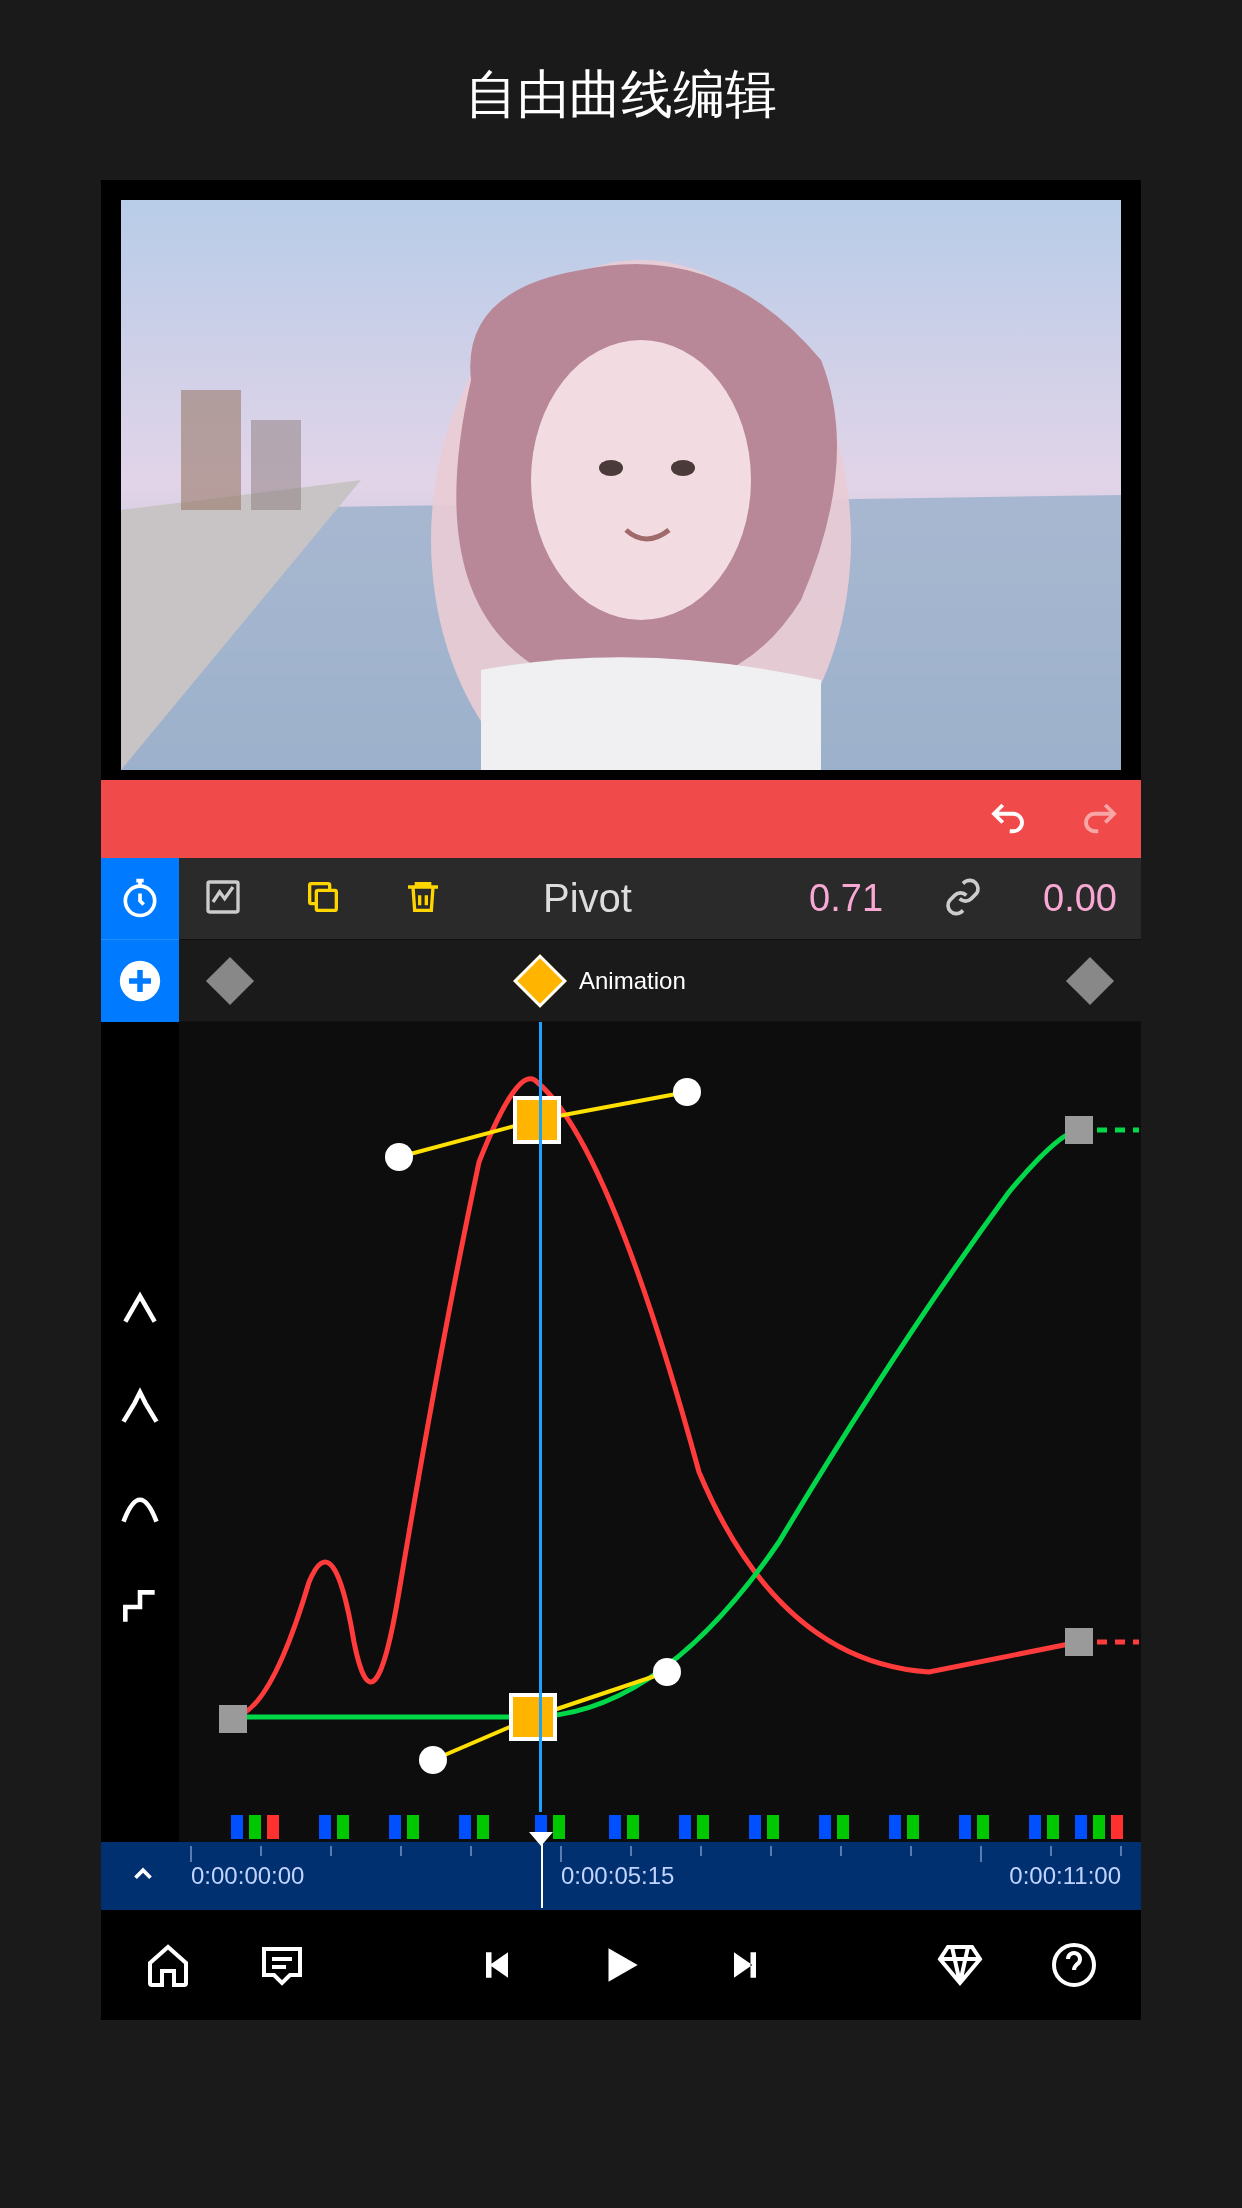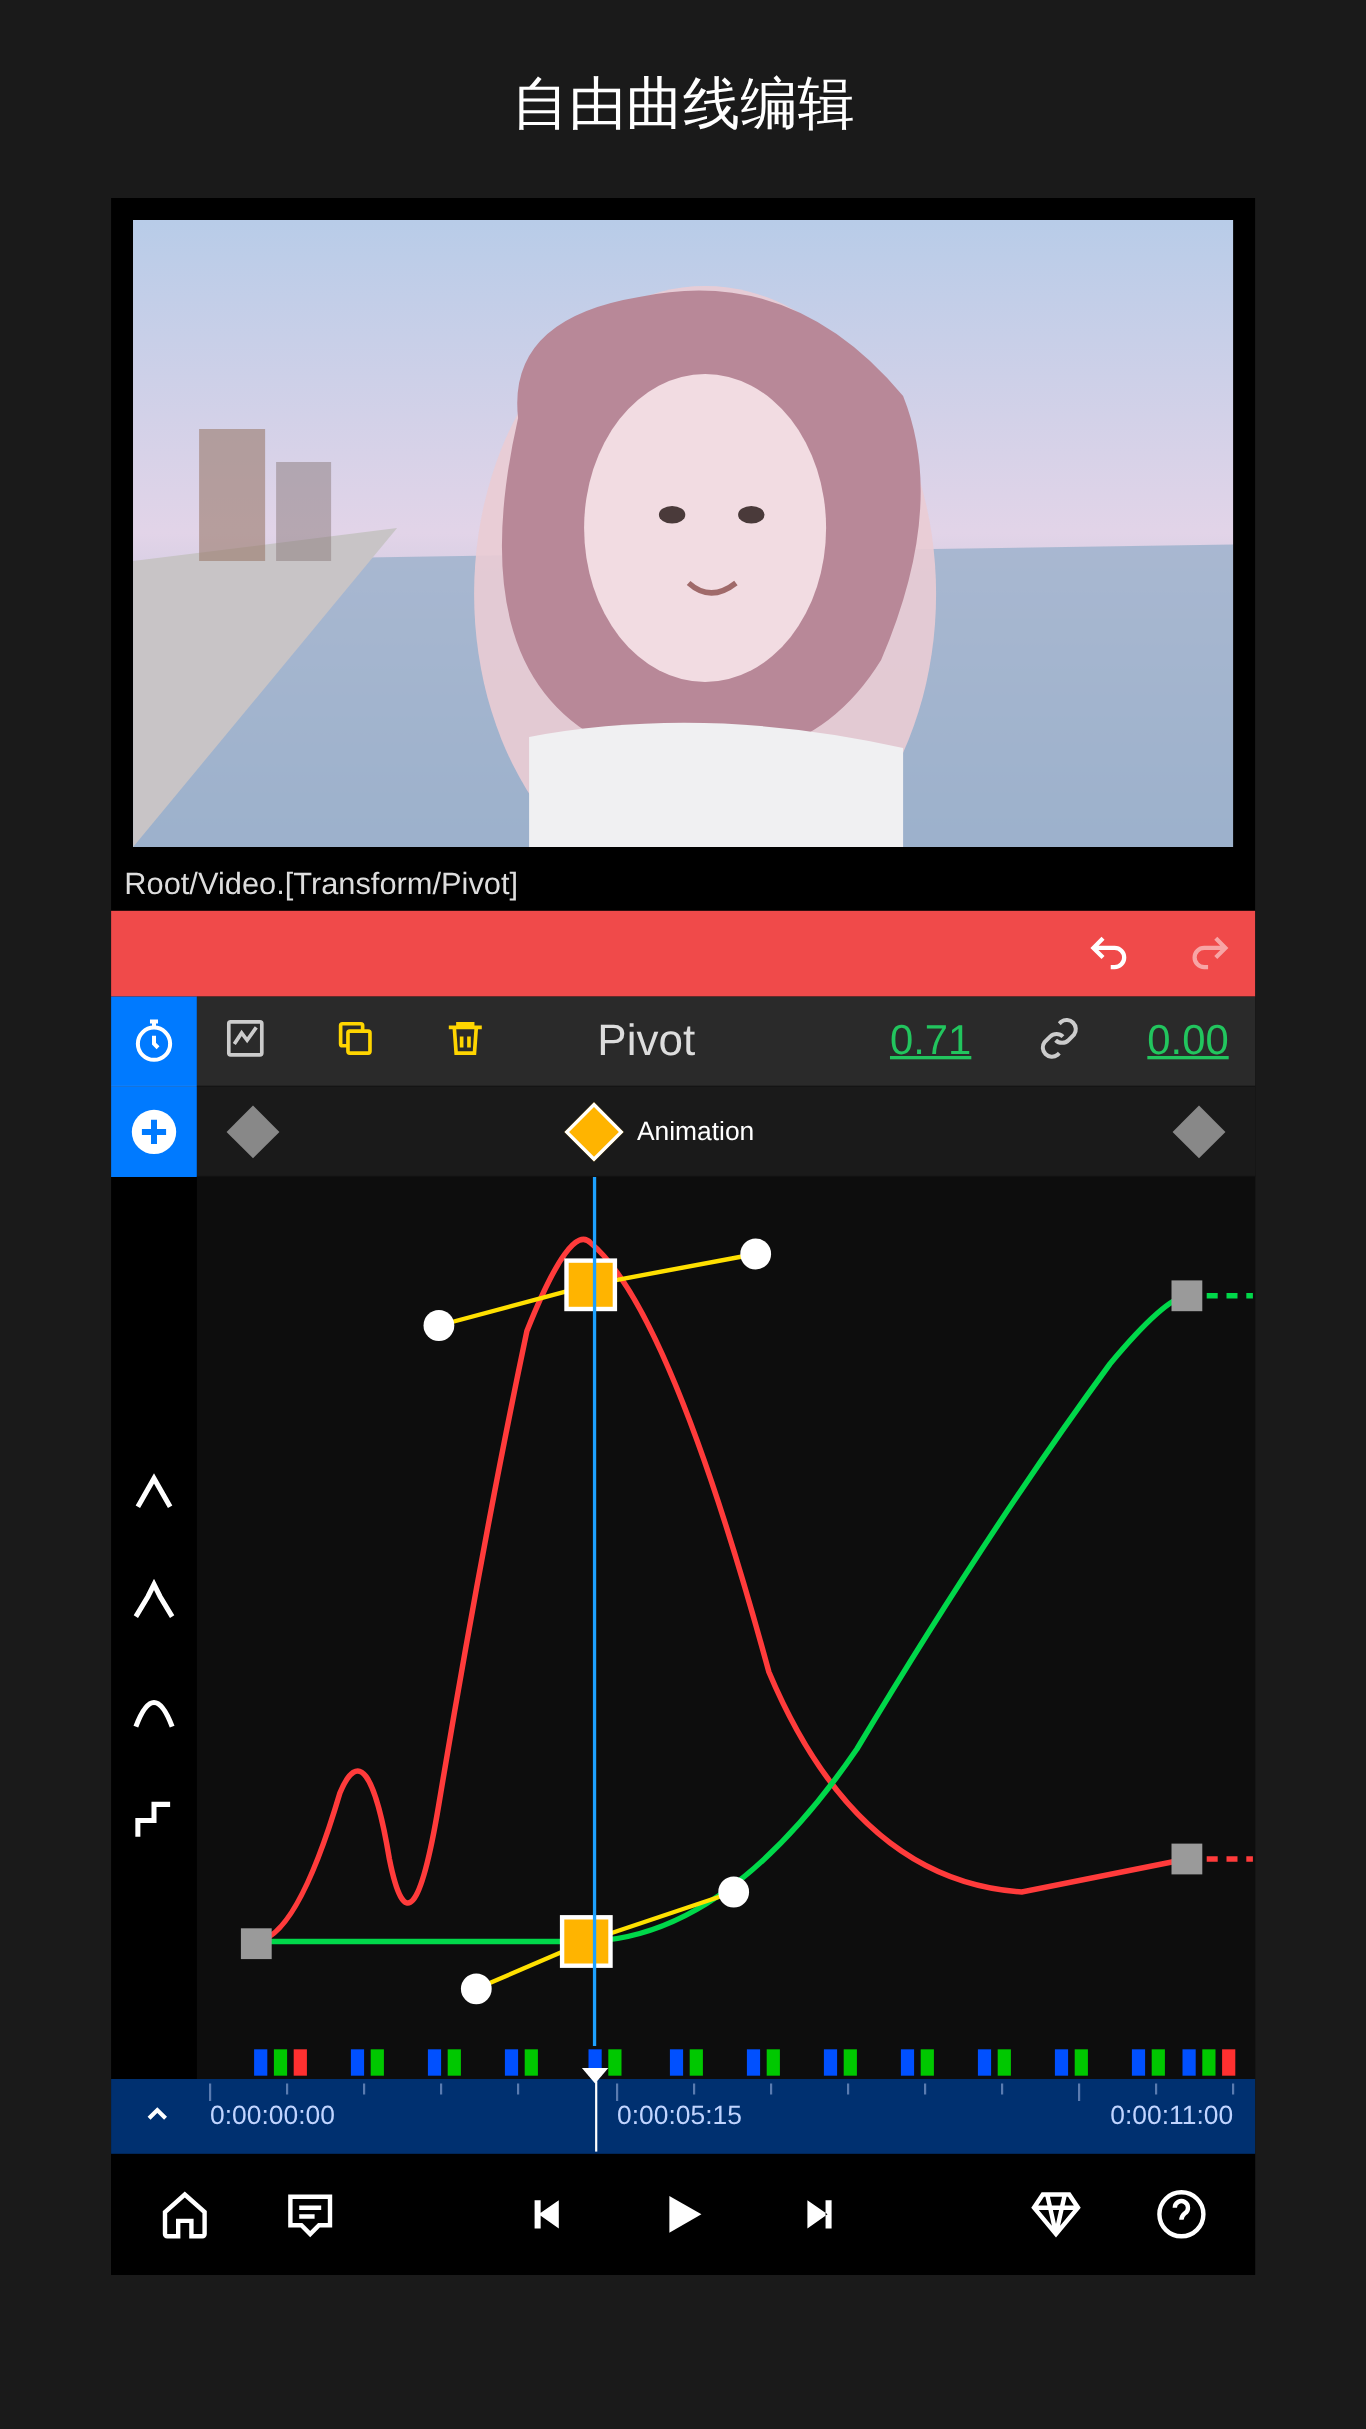--- a/index.html
+++ b/index.html
@@ -97,21 +97,21 @@
     display: flex;
     align-items: center;
     padding: 0 24px;
     gap: 60px;
     border-bottom: 1px solid #111;
   }
   .toolbar-group { display:flex; gap:60px; align-items:center; }
   .yellow-icon { color: #ffd500; }
   .toolbar-label { font-size: 40px; color: #ddd; margin-left: 40px; }
   .toolbar-value { font-size: 38px; }
-  .blue-text { color: #22c55e; text-decoration: underline; }
+  .blue-text { color: #f9a8d4; }
 
   .keyframe-row {
     height: 82px;
     background: #1a1a1a;
     display: flex;
     align-items: center;
     position: relative;
     border-bottom: 1px solid #111;
   }
   .diamond {
@@ -200,21 +200,20 @@
       <ellipse cx="520" cy="340" rx="210" ry="280" fill="#eaccd4" opacity="0.9"></ellipse>
       <path d="M350,180 Q340,90 460,70 Q600,40 700,160 Q740,260 680,400 Q600,530 420,470 Q300,400 350,180 Z" fill="#b88898"></path>
       <ellipse cx="520" cy="280" rx="110" ry="140" fill="#f2dce2"></ellipse>
       <ellipse cx="490" cy="268" rx="12" ry="8" fill="#4a3a3a"></ellipse>
       <ellipse cx="562" cy="268" rx="12" ry="8" fill="#4a3a3a"></ellipse>
       <path d="M505,330 Q525,348 548,330" stroke="#a06a6a" stroke-width="5" fill="none"></path>
       <path d="M360,470 Q520,440 700,480 L700,570 L360,570 Z" fill="#f0f0f2"></path>
     </svg>
   </div>
 
-  <div class="breadcrumb">Root/Video.[Transform/Pivot]</div>
 
   <div class="titlebar" style="position:relative;">
     <div></div>
     <div class="titlebar-actions">
       <span class="icon-btn">
         <svg width="42" height="42" viewBox="0 0 24 24" fill="none" stroke="#fff" stroke-width="2.2">
             <path d="M9 14L4 9l5-5M4 9h11a5 5 0 0 1 0 10h-2"></path>
           </svg>
       </span>
       <span class="icon-btn" style="opacity:0.5;">

